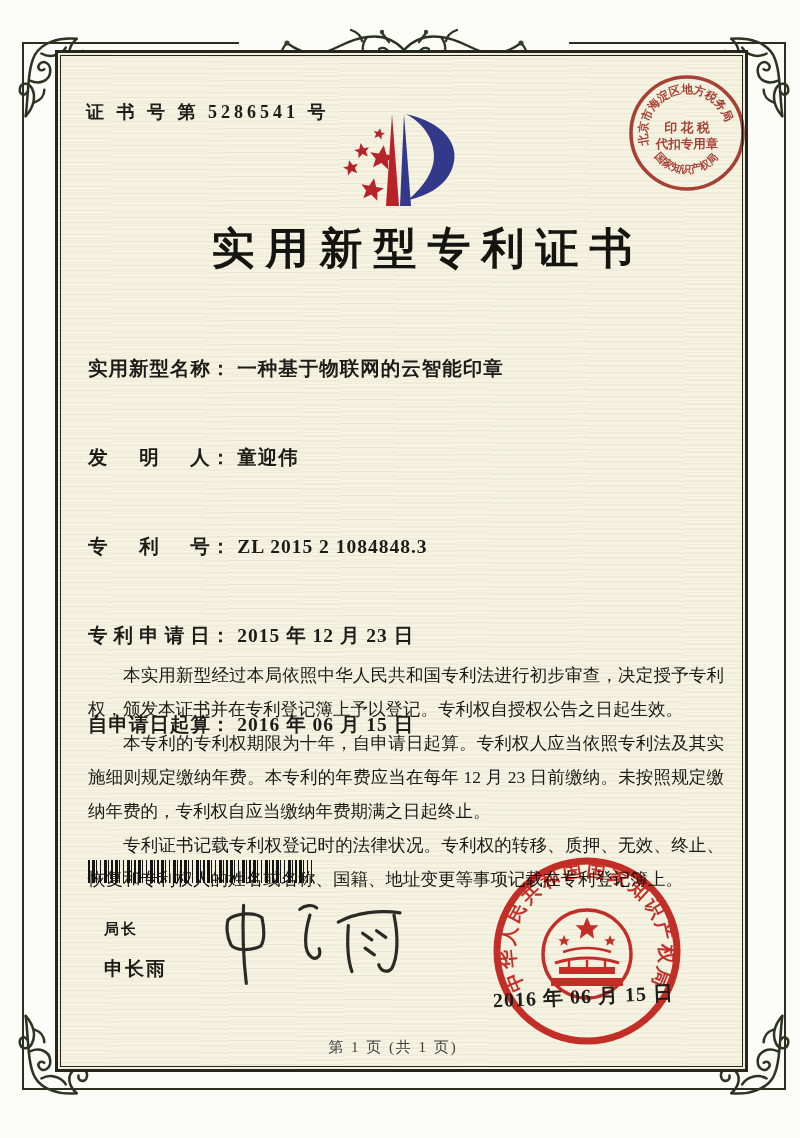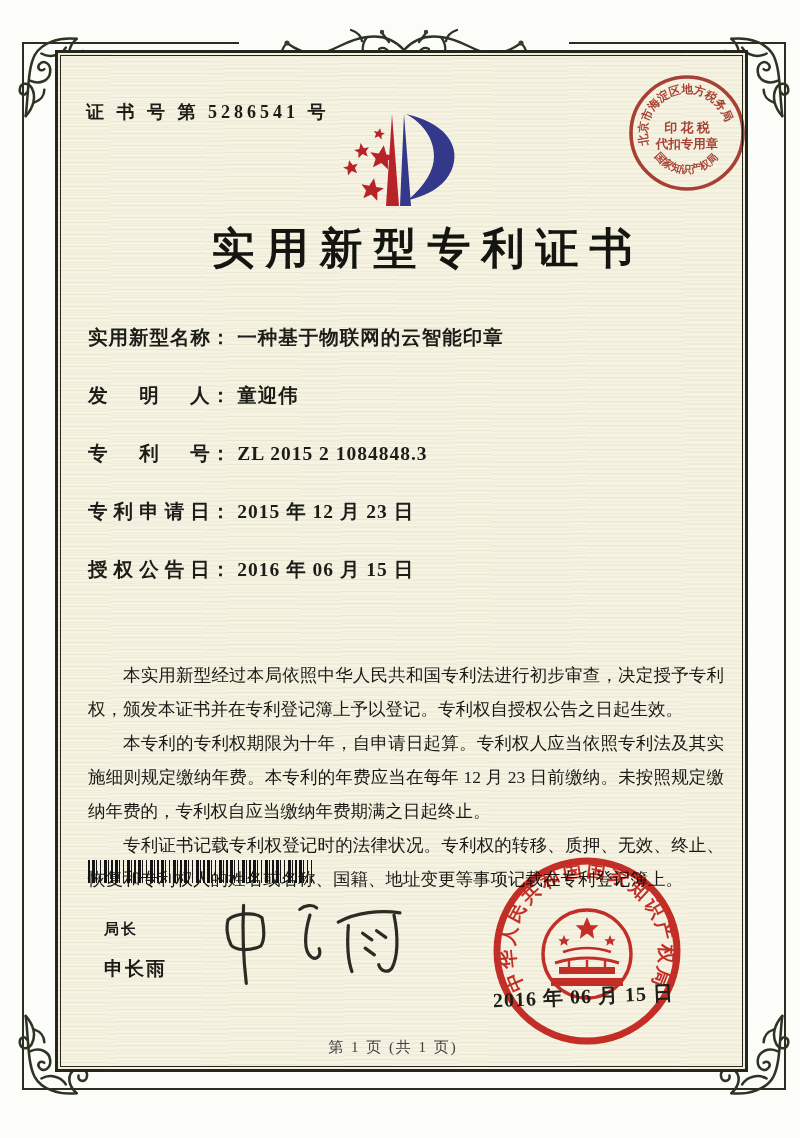--- a/index.html
+++ b/index.html
@@ -56,21 +56,21 @@
   .tax-stamp svg { width:100%; height:100%; }
 
   .title {
     position:absolute; left:0; right:0; top:220px; text-align:center;
     font-size:43px; font-weight:bold; letter-spacing:11px; color:#141410;
     text-indent:11px;
     margin-left:44px;
   }
 
   .fields { position:absolute; left:88px; top:324px; width:620px; }
-  .field-row { height:58px; font-size:19.5px; font-weight:600; letter-spacing:1px; white-space:nowrap; }
+  .field-row { height:58px; font-size:19.5px; font-weight:600; letter-spacing:1px; white-space:nowrap;margin-top:31px; }
   .flabel {
     display:inline-block; width:6.3em; text-align:justify; text-align-last:justify;
     vertical-align:top;
   }
   .fcolon { display:inline-block; margin-right:6px; }
 
   .body-text {
     position:absolute; left:88px; top:658px; width:636px;
     font-size:17.5px; line-height:34px; text-align:justify; color:#191915;
   }
@@ -211,21 +211,21 @@
       <div class="field-row">
         <span class="flabel">发明人</span><span class="fcolon">：</span><span class="fvalue">童迎伟</span>
       </div>
       <div class="field-row">
         <span class="flabel">专利号</span><span class="fcolon">：</span><span class="fvalue">ZL 2015 2 1084848.3</span>
       </div>
       <div class="field-row">
         <span class="flabel">专利申请日</span><span class="fcolon">：</span><span class="fvalue">2015 年 12 月 23 日</span>
       </div>
       <div class="field-row">
-        <span class="flabel">授权公告日</span><span class="fcolon">：</span><span class="fvalue">2016 年 06 月 15 日</span>
+        <span class="flabel">自申请日起算</span><span class="fcolon">：</span><span class="fvalue">2016 年 06 月 15 日</span>
       </div>
     </div>
 
     <div class="body-text">
       <p>本实用新型经过本局依照中华人民共和国专利法进行初步审查，决定授予专利权，颁发本证书并在专利登记簿上予以登记。专利权自授权公告之日起生效。</p>
       <p>本专利的专利权期限为十年，自申请日起算。专利权人应当依照专利法及其实施细则规定缴纳年费。本专利的年费应当在每年 12 月 23 日前缴纳。未按照规定缴纳年费的，专利权自应当缴纳年费期满之日起终止。</p>
       <p>专利证书记载专利权登记时的法律状况。专利权的转移、质押、无效、终止、恢复和专利权人的姓名或名称、国籍、地址变更等事项记载在专利登记簿上。</p>
     </div>
 
     <div class="barcode"></div>

